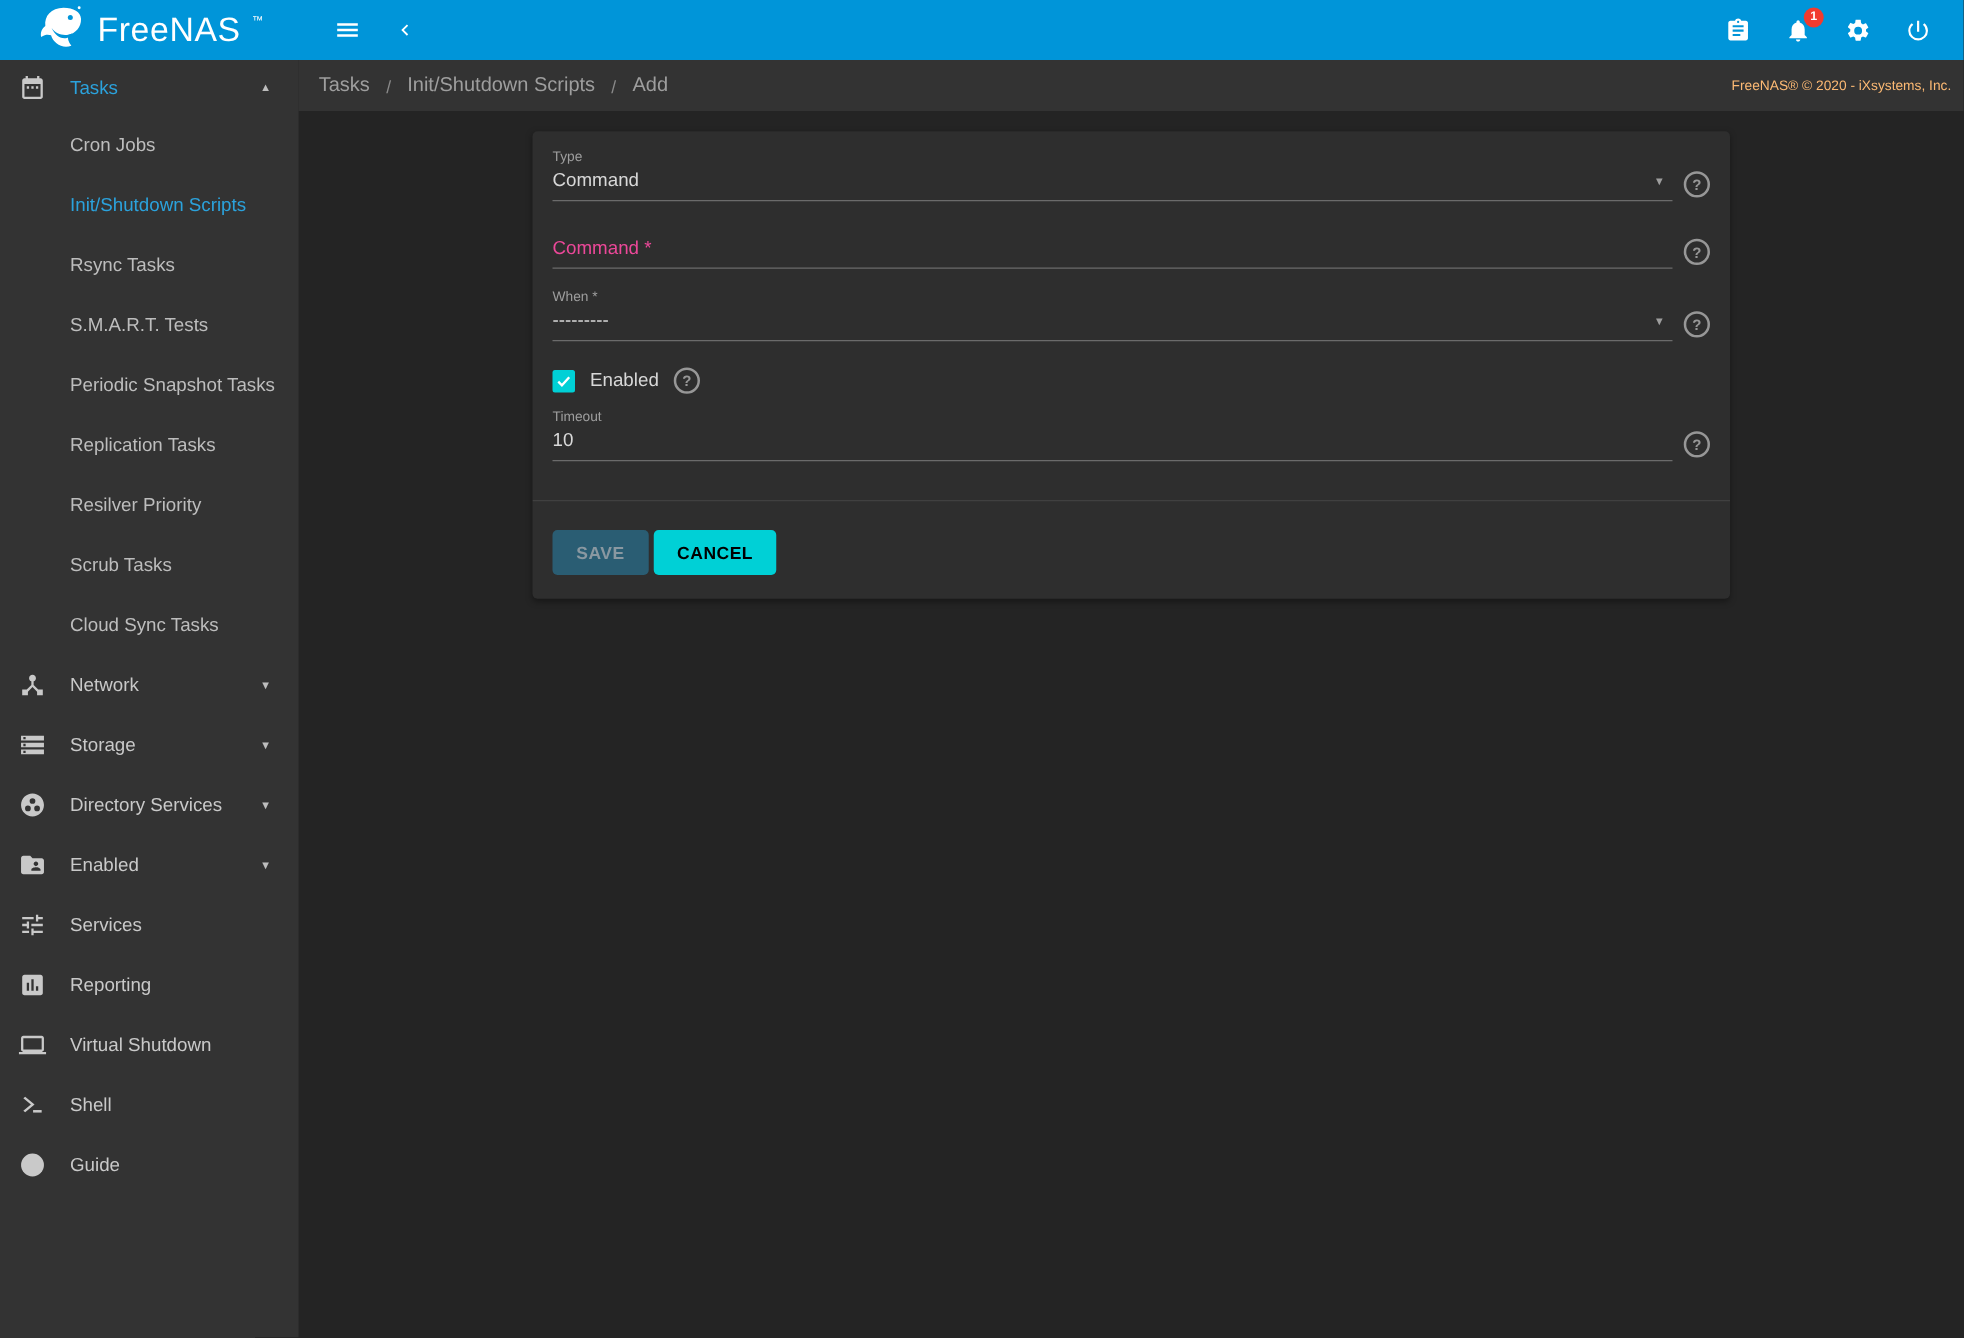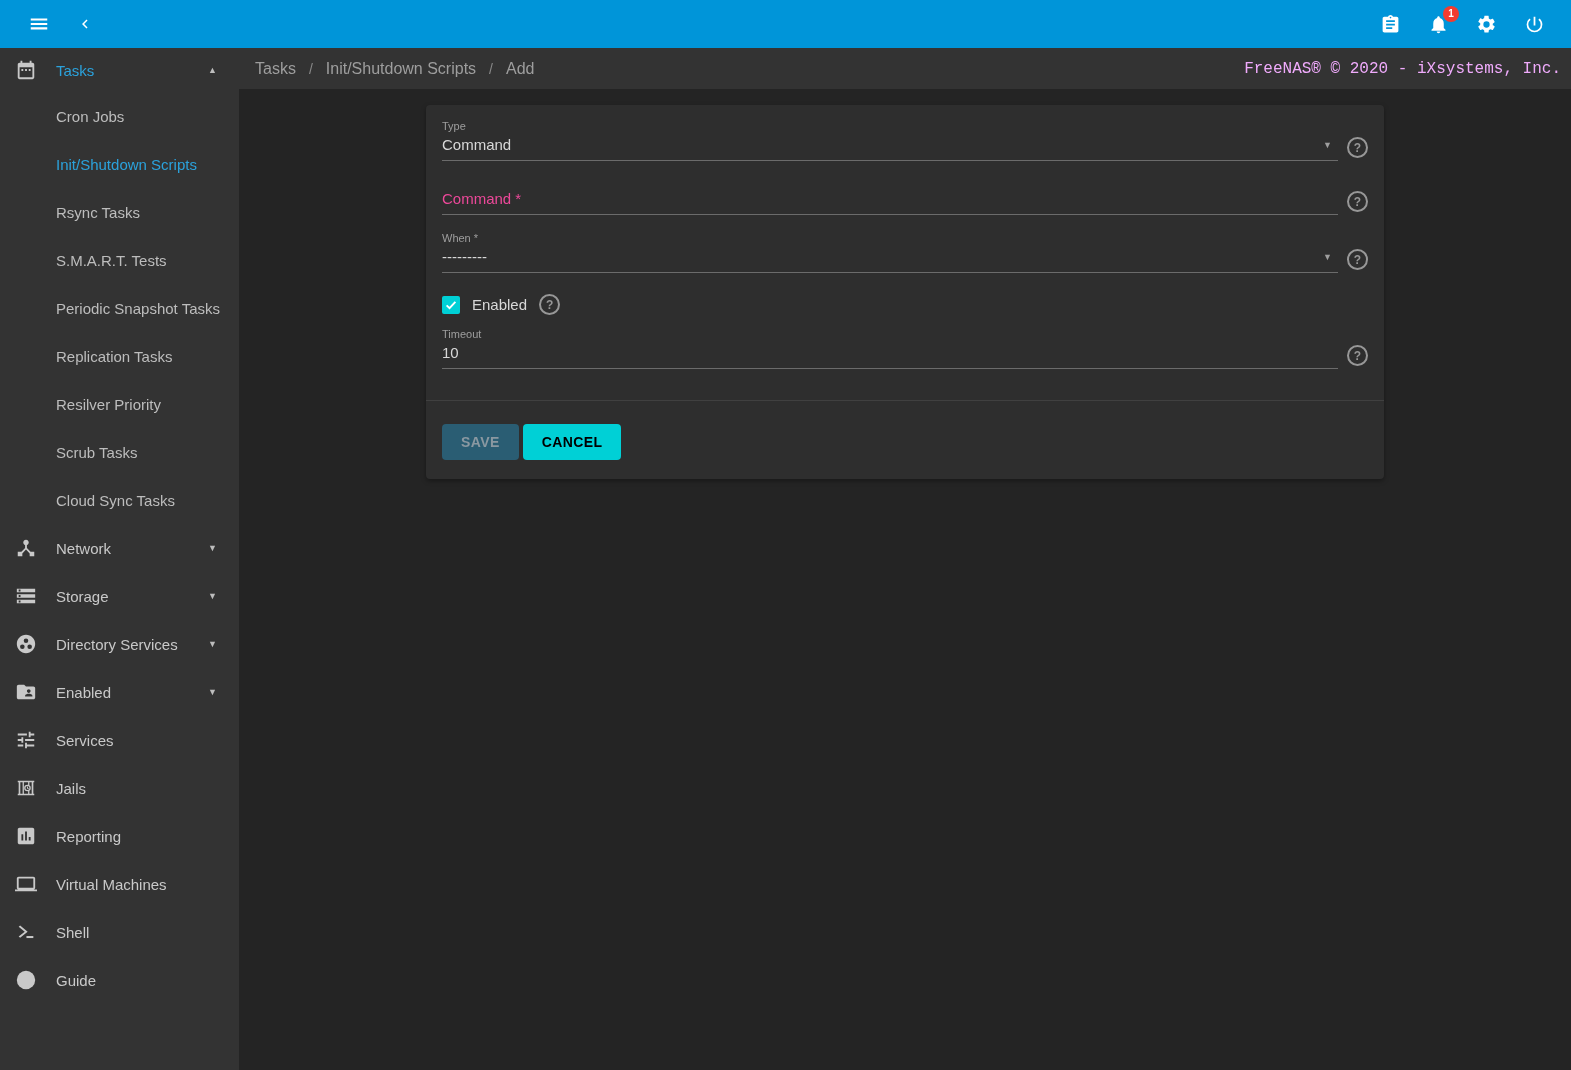--- a/index.html
+++ b/index.html
@@ -38,21 +38,21 @@
   .sub-item{height:48px;display:flex;align-items:center;padding-left:56px;cursor:pointer;}
   .sub-label{font-size:15px;color:#bdbdbd;white-space:nowrap;}
   .sub-item.active .sub-label{color:#2ba2dc;}
 
   .main{flex:1;display:flex;flex-direction:column;min-width:0;}
   .crumb-bar{height:41px;background:#333333;display:flex;align-items:center;justify-content:space-between;
              padding:0 8px 0 16px;flex-shrink:0;}
   .crumbs{display:flex;align-items:center;gap:13px;font-size:16px;color:#9e9e9e;}
   .crumb{cursor:pointer;}
   .crumb-sep{color:#8a8a8a;font-size:14px;}
-  .copyright{font-size:16px;color:#f0abfc;padding-right:2px;font-family:Liberation Mono, monospace;}
+  .copyright{font-size:11px;color:#fdba74;padding-right:2px;}
 
   .content{flex:1;background:#242424;overflow:hidden;}
 
   
   .card{width:958px;margin:16px auto 0;background:#2e2e2e;border-radius:4px;
         box-shadow:0 2px 5px rgba(0,0,0,.35);overflow:hidden;}
   .card-body{padding:13px 16px 31px;}
   .frow{display:flex;align-items:flex-end;}
   .field{flex:1;border-bottom:1px solid #6b6b6b;padding-bottom:5px;min-width:0;}
   .flabel{font-size:11px;color:#9e9e9e;margin-bottom:3px;}
@@ -77,20 +77,32 @@
        letter-spacing:.4px;padding:0 19px;cursor:pointer;}
   .btn-save{background:#2a5d73;color:#8a98a1;}
   .btn-cancel{background:#00d0d6;color:#000;}
 </style>
 </head>
 <body>
 
 <div class="app">
 
   <div class="topbar">
+    <div class="brand">
+      <span>
+        <svg width="40" height="40" viewBox="0 0 48 48">
+          <path fill="#ffffff" d="M25 5 C13 5 6.5 13 7.5 22.5 C4.5 24.5 2.5 28.5 3.5 33 C7.5 30.5 10.5 30.5 13 31.5 C15 39 24 45 32.5 41.5 C29.5 37.5 28.6 34.5 29.6 31.3 C36.5 29.5 42 23.5 41.8 15.8 C41.6 9 34.5 5 25 5 Z"></path>
+          <circle cx="31.5" cy="14.5" r="2.4" fill="#0095d9"></circle>
+          <path fill="#0095d9" d="M13.5 24.5 C18 31 27 33 33.5 29.5 C31 35.5 20 38 13.5 24.5 Z"></path>
+          <circle cx="40" cy="5" r="1.4" fill="#ffffff"></circle>
+        </svg>
+      </span>
+      <span class="brand-text">FreeNAS</span>
+      <span class="brand-tm">™</span>
+    </div>
 
     <button class="tb-icon menu-btn">
       <svg width="22" height="22" viewBox="0 0 24 24" fill="currentColor">
           <path d="M3 6h18v2.3H3zM3 10.8h18v2.3H3zM3 15.6h18v2.3H3z"></path>
         </svg>
     </button>
     <button class="tb-icon back-btn">
       <svg width="18" height="18" viewBox="0 0 24 24" fill="currentColor">
           <path d="M15.4 7.4 14 6l-6 6 6 6 1.4-1.4L10.8 12z"></path>
         </svg>
@@ -208,47 +220,37 @@
       <div class="nav-item">
         <span class="nav-icon">
           <svg width="22" height="22" viewBox="0 0 24 24" fill="currentColor">
               <path d="M3 17v2h6v-2H3zM3 5v2h10V5H3zm10 16v-2h8v-2h-8v-2h-2v6h2zM7 9v2H3v2h4v2h2V9H7zm14 4v-2H11v2h10zm-6-4h2V7h4V5h-4V3h-2v6z"></path>
             </svg>
         </span>
         <span class="nav-label">Services</span>
       </div>
 
 
-      <div class="nav-item">
-        <span class="nav-icon">
-          <svg width="22" height="22" viewBox="0 0 24 24" fill="currentColor">
-            <path d="M3 4h18v1.6H3zM3 18.4h18V20H3zM4 5.6h1.8v12.8H4zM18.2 5.6H20v12.8h-1.8zM8.3 5.6h1.4v12.8H8.3zM14.3 5.6h1.4v3.1h-1.4zM14.3 15.3h1.4v3.1h-1.4z"></path>
-            <circle cx="13.6" cy="12" r="2.9" fill="none" stroke="currentColor" stroke-width="1.4"></circle>
-            <path d="M13.6 10.4v1.8l1.2.8" fill="none" stroke="currentColor" stroke-width="1.1"></path>
-          </svg>
-        </span>
-        <span class="nav-label">Jails</span>
-      </div>
 
       <div class="nav-item">
         <span class="nav-icon">
           <svg width="22" height="22" viewBox="0 0 24 24" fill="currentColor">
               <path d="M19 3H5c-1.1 0-2 .9-2 2v14c0 1.1.9 2 2 2h14c1.1 0 2-.9 2-2V5c0-1.1-.9-2-2-2zM9 17H7v-7h2v7zm4 0h-2V7h2v10zm4 0h-2v-4h2v4z"></path>
             </svg>
         </span>
         <span class="nav-label">Reporting</span>
       </div>
 
       <div class="nav-item">
         <span class="nav-icon">
           <svg width="22" height="22" viewBox="0 0 24 24" fill="currentColor">
               <path d="M20 18c1.1 0 1.99-.9 1.99-2L22 6c0-1.1-.9-2-2-2H4c-1.1 0-2 .9-2 2v10c0 1.1.9 2 2 2H0v2h24v-2h-4zM4 6h16v10H4V6z"></path>
             </svg>
         </span>
-        <span class="nav-label">Virtual Machines</span>
+        <span class="nav-label">Virtual Shutdown</span>
       </div>
 
 
       <div class="nav-item">
         <span class="nav-icon">
           <svg width="22" height="22" viewBox="0 0 24 24" fill="currentColor">
             <path d="M4 6.2 10.6 11.6 4 17l1.6 1.4 8.2-6.8-8.2-6.8z"></path>
             <rect x="12.5" y="16.4" width="7.5" height="2.2"></rect>
           </svg>
         </span>

